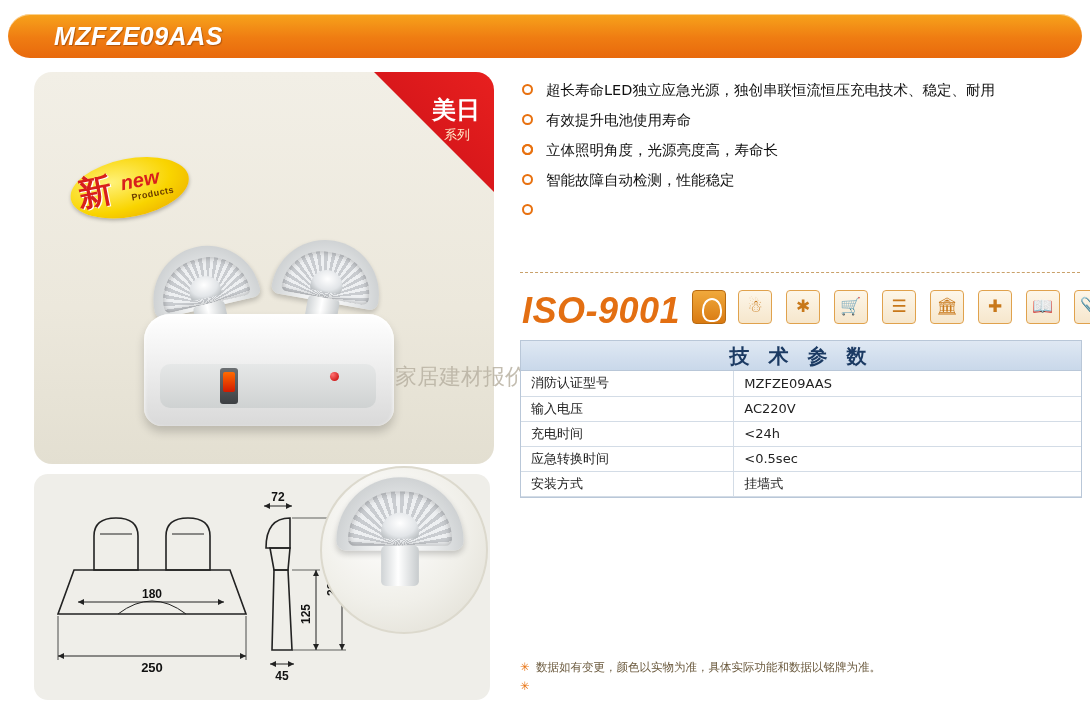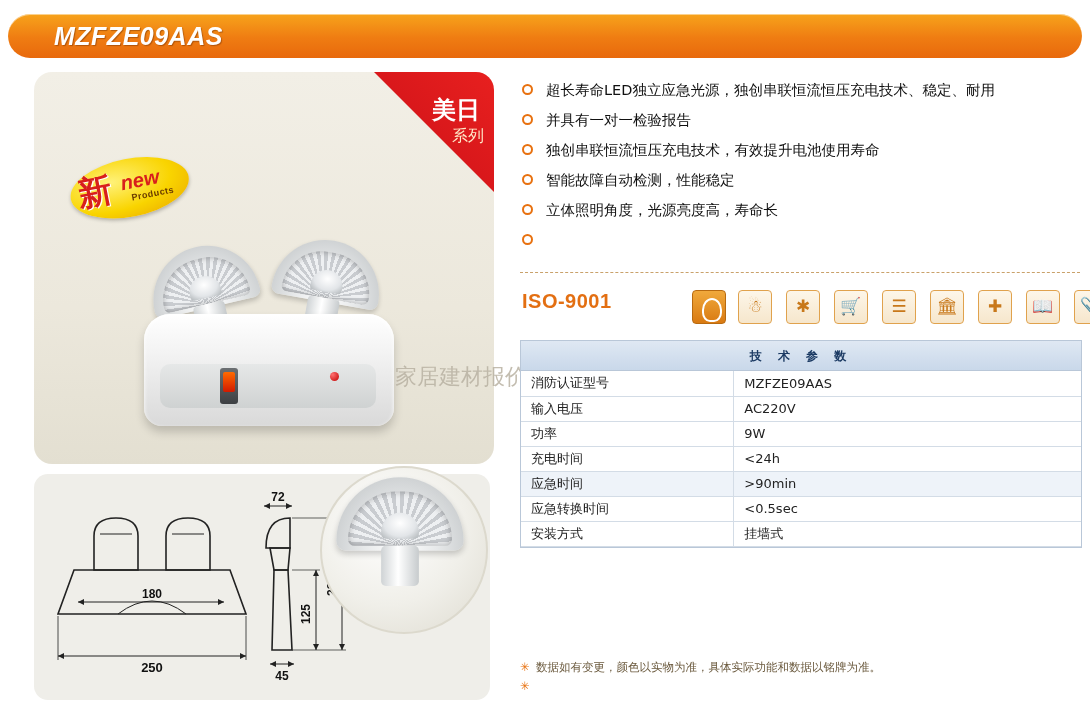--- a/index.html
+++ b/index.html
@@ -37,22 +37,22 @@
     background:linear-gradient(225deg,#e8201f 0%, #d6161a 60%, #b50f14 100%);
     clip-path:polygon(100% 0, 100% 100%, 0 0);
   }
   .ribbon-cn{
     position:absolute; right:14px; top:22px;
     font-size:24px; font-weight:bold; color:#fff;
     font-family:"DejaVu Sans", sans-serif;
     transform:rotate(0deg);
   }
   .ribbon-sub{
-    position:absolute; right:10px; top:54px;
-    font-size:16px; color:#ffe9c9;
+    position:absolute; right:24px; top:54px;
+    font-size:13px; color:#ffe9c9;
   }
   
   .new-badge{
     position:absolute; left:36px; top:78px; width:128px; height:78px;
     transform:rotate(-11deg);
   }
   .new-badge .oval{
     position:absolute; left:0; top:8px; width:120px; height:58px;
     background:radial-gradient(ellipse at 35% 35%, #fff27a 0%, #f9d400 55%, #e9a600 100%);
     border-radius:50%;
@@ -141,22 +141,22 @@
   .feat .bullet{
     position:absolute; left:2px; top:4px; width:11px; height:11px;
     border:2px solid #e8710f; border-radius:50%;
   }
   
   .dash{
     position:absolute; left:520px; top:272px; width:560px; border-top:1px dashed #c9a16a;
   }
   .iso-row{ position:absolute; left:522px; top:286px; width:560px; height:44px; }
   .iso-text{
-    position:absolute; left:0; top:4px; font-size:20px; font-weight:bold;
-    color:#e36f12; letter-spacing:.5px; 
+    position:absolute; left:0; top:4px; font-size:36px; font-weight:bold;
+    color:#e36f12; letter-spacing:.5px; font-style:italic;
   }
   .iso-badge{
     position:absolute; left:170px; top:4px; width:34px; height:34px;
     background:linear-gradient(180deg,#f0a93c,#d97a12);
     border:1px solid #b86a10; border-radius:4px;
   }
   .iso-badge:after{
     content:""; position:absolute; left:9px; top:7px; width:16px; height:20px;
     border:2px solid #fff; border-radius:50% 50% 40% 40%;
   }
@@ -167,21 +167,21 @@
     color:#c8781a; font-size:17px; text-align:center; line-height:32px;
   }
   
   .spec{
     position:absolute; left:520px; top:340px; width:562px;
     border:1px solid #b9c7d8; border-collapse:collapse; background:#fff;
     font-family:"DejaVu Sans", sans-serif;
   }
   .spec .thead{
     height:30px; background:linear-gradient(180deg,#dfe8f3,#c9d8ea);
-    text-align:center; font-size:12px; font-weight:bold; color:#1b3a63;
+    text-align:center; font-size:20px; font-weight:bold; color:#1b3a63;
     letter-spacing:6px; line-height:30px; border-bottom:1px solid #b9c7d8;
   }
   .spec table{ width:100%; border-collapse:collapse; }
   .spec td{
     height:25px; font-size:13px; color:#222; padding:0 10px;
     border-bottom:1px solid #d3dce6;
   }
   .spec td.k{ width:38%; border-right:1px solid #d3dce6; }
   .spec tr.alt td{ background:#eef3f9; }
   
@@ -249,33 +249,32 @@
 
 <div class="watermark">家居建材报价—好住网</div>
 
 <div class="features">
   <div class="feat">
     <span class="bullet"></span>
     <span>超长寿命LED独立应急光源，独创串联恒流恒压充电技术、稳定、耐用</span>
   </div>
   <div class="feat">
     <span class="bullet"></span>
-    <span>并具有一对一检验报告</span>
-  </div>
-  <div class="feat">
-    <span class="bullet"></span>
-    <span>独创串联恒流恒压充电技术，有效提升电池使用寿命</span>
+    <span>有效提升电池使用寿命</span>
+  </div>
+  <div class="feat">
+    <span class="bullet"></span>
+  </div>
+  <div class="feat">
+    <span class="bullet"></span>
+    <span>立体照明角度，光源亮度高，寿命长</span>
   </div>
   <div class="feat">
     <span class="bullet"></span>
     <span>智能故障自动检测，性能稳定</span>
-  </div>
-  <div class="feat">
-    <span class="bullet"></span>
-    <span>立体照明角度，光源亮度高，寿命长</span>
   </div>
   <div class="feat">
     <span class="bullet"></span>
   </div>
 </div>
 
 <div class="dash"></div>
 <div class="iso-row">
   <div class="iso-text">ISO-9001</div>
   <div class="iso-badge"></div>
@@ -295,30 +294,22 @@
     <tbody>
       <tr>
         <td class="k">消防认证型号</td>
         <td>MZFZE09AAS</td>
       </tr>
       <tr>
         <td class="k">输入电压</td>
         <td>AC220V</td>
       </tr>
       <tr>
-        <td class="k">功率</td>
-        <td>9W</td>
-      </tr>
-      <tr>
         <td class="k">充电时间</td>
         <td>&lt;24h</td>
-      </tr>
-      <tr class="alt">
-        <td class="k">应急时间</td>
-        <td>&gt;90min</td>
       </tr>
       <tr>
         <td class="k">应急转换时间</td>
         <td>&lt;0.5sec</td>
       </tr>
       <tr>
         <td class="k">安装方式</td>
         <td>挂墙式</td>
       </tr>
     </tbody>

